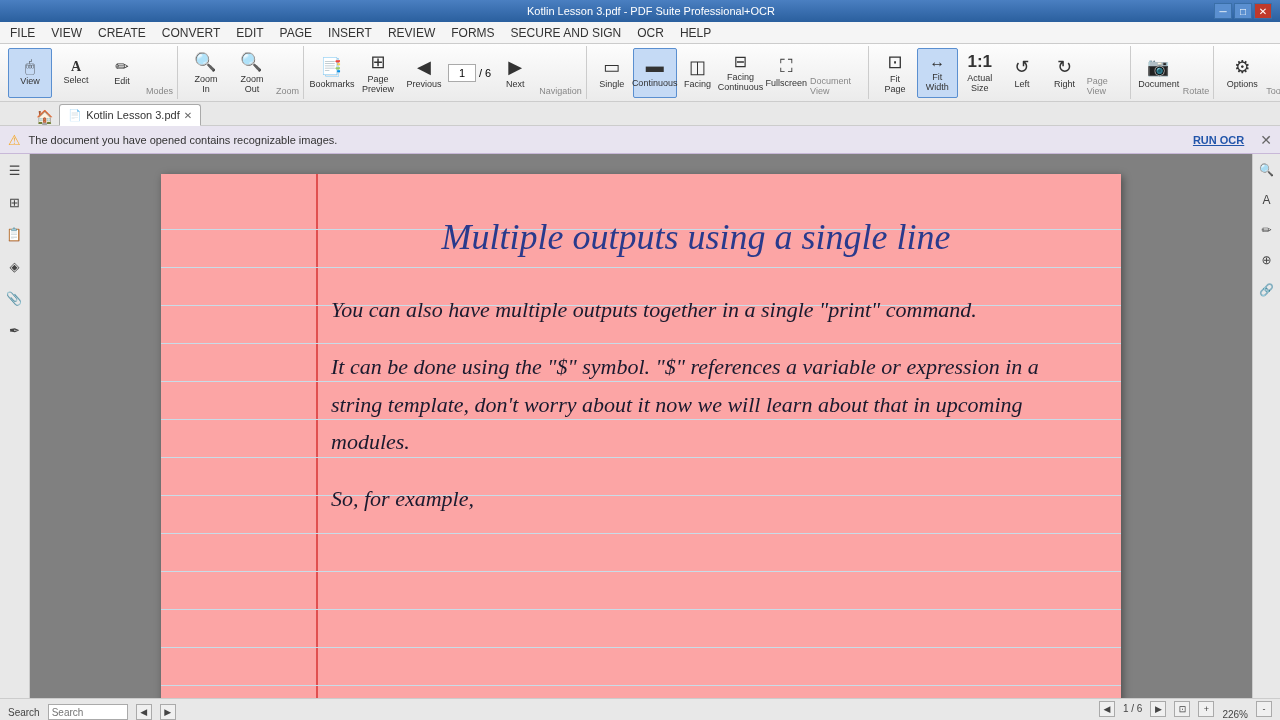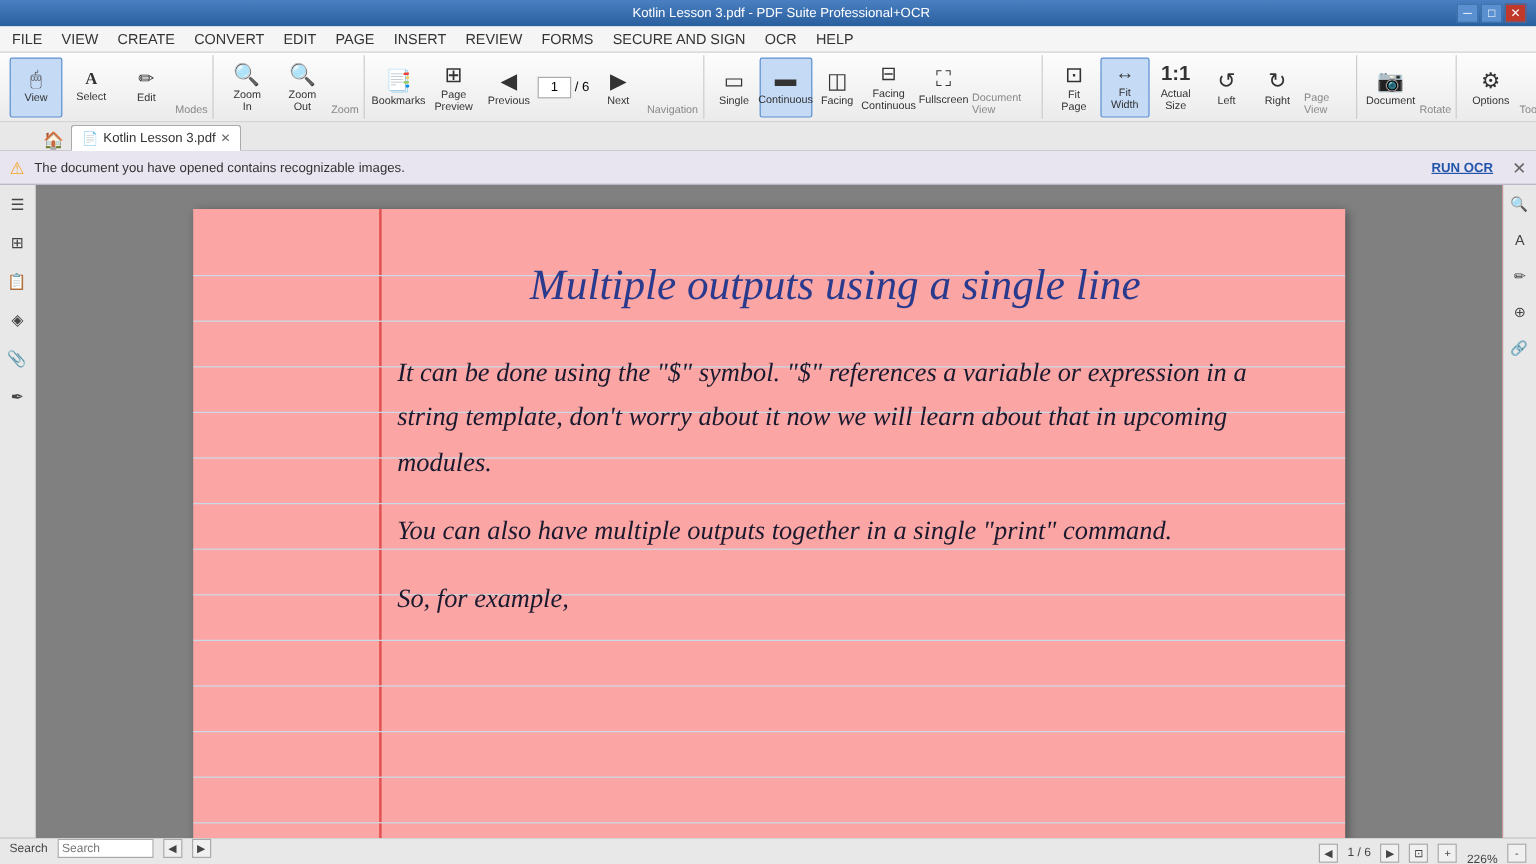--- a/index.html
+++ b/index.html
@@ -251,21 +251,21 @@
       padding-top: 4px;
       gap: 6px;
     }
 
     
     .status-bar {
       background: #e8e8e8;
       border-top: 1px solid #ccc;
       height: 22px;
       display: flex;
-      align-items: flex-start;
+      align-items: flex-end;
       padding: 0 8px;
       font-size: 10px;
       color: #444;
       gap: 16px;
     }
     .status-left { display: flex; align-items: center; gap: 8px; flex: 1; }
     .status-right { display: flex; align-items: center; gap: 8px; }
     .status-input { height: 16px; border: 1px solid #aaa; font-size: 10px; padding: 0 3px; width: 80px; }
 
     .small-btn {
@@ -479,22 +479,22 @@
         <div class="h-line" style="top:359px"></div>
         <div class="h-line" style="top:397px"></div>
         <div class="h-line" style="top:435px"></div>
         <div class="h-line" style="top:473px"></div>
         <div class="h-line" style="top:511px"></div>
 
       </div>
 
       <div class="pdf-content">
         <div class="pdf-title">Multiple outputs using a single line</div>
+        <div class="pdf-paragraph">You can also have multiple outputs together in a single "print" command.</div>
         <div class="pdf-paragraph">It can be done using the "$" symbol. "$" references a variable or expression in a string template, don't worry about it now we will learn about that in upcoming modules.</div>
-        <div class="pdf-paragraph">You can also have multiple outputs together in a single "print" command.</div>
         <div class="pdf-paragraph">So, for example,</div>
       </div>
     </div>
   </div>
 
   <div class="right-sidebar">
     <div class="sidebar-btn" style="font-size:12px;">🔍</div>
     <div class="sidebar-btn" style="font-size:12px;">A</div>
     <div class="sidebar-btn" style="font-size:12px;">✏</div>
     <div class="sidebar-btn" style="font-size:12px;">⊕</div>

